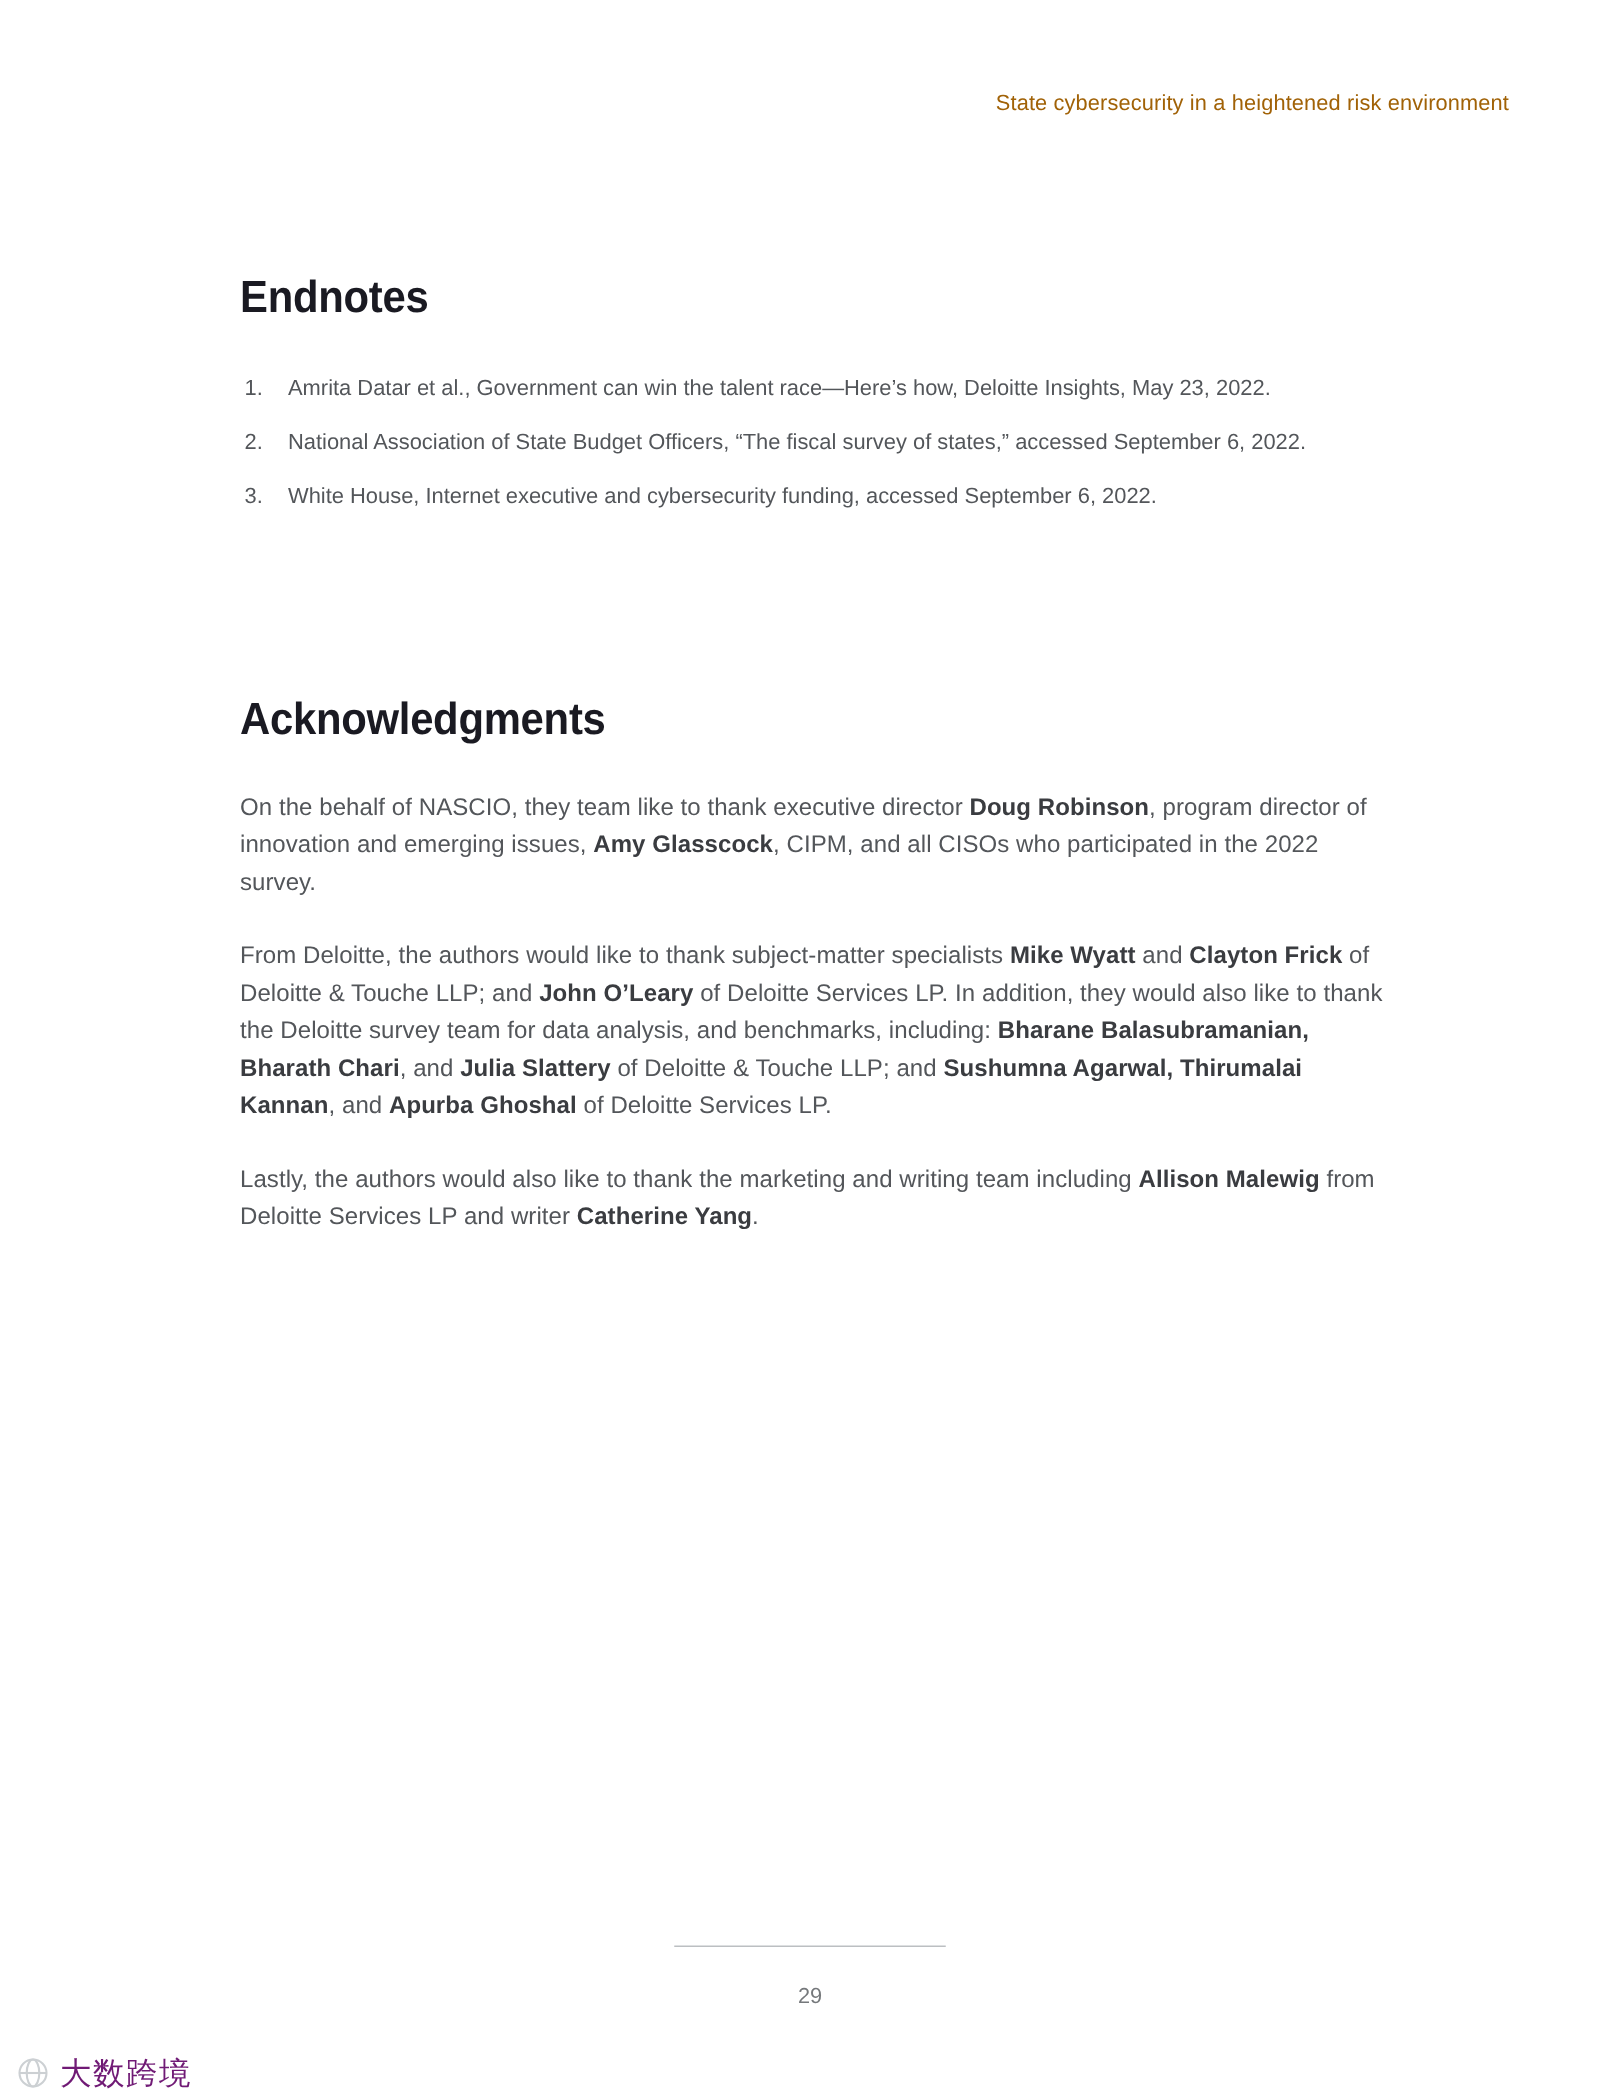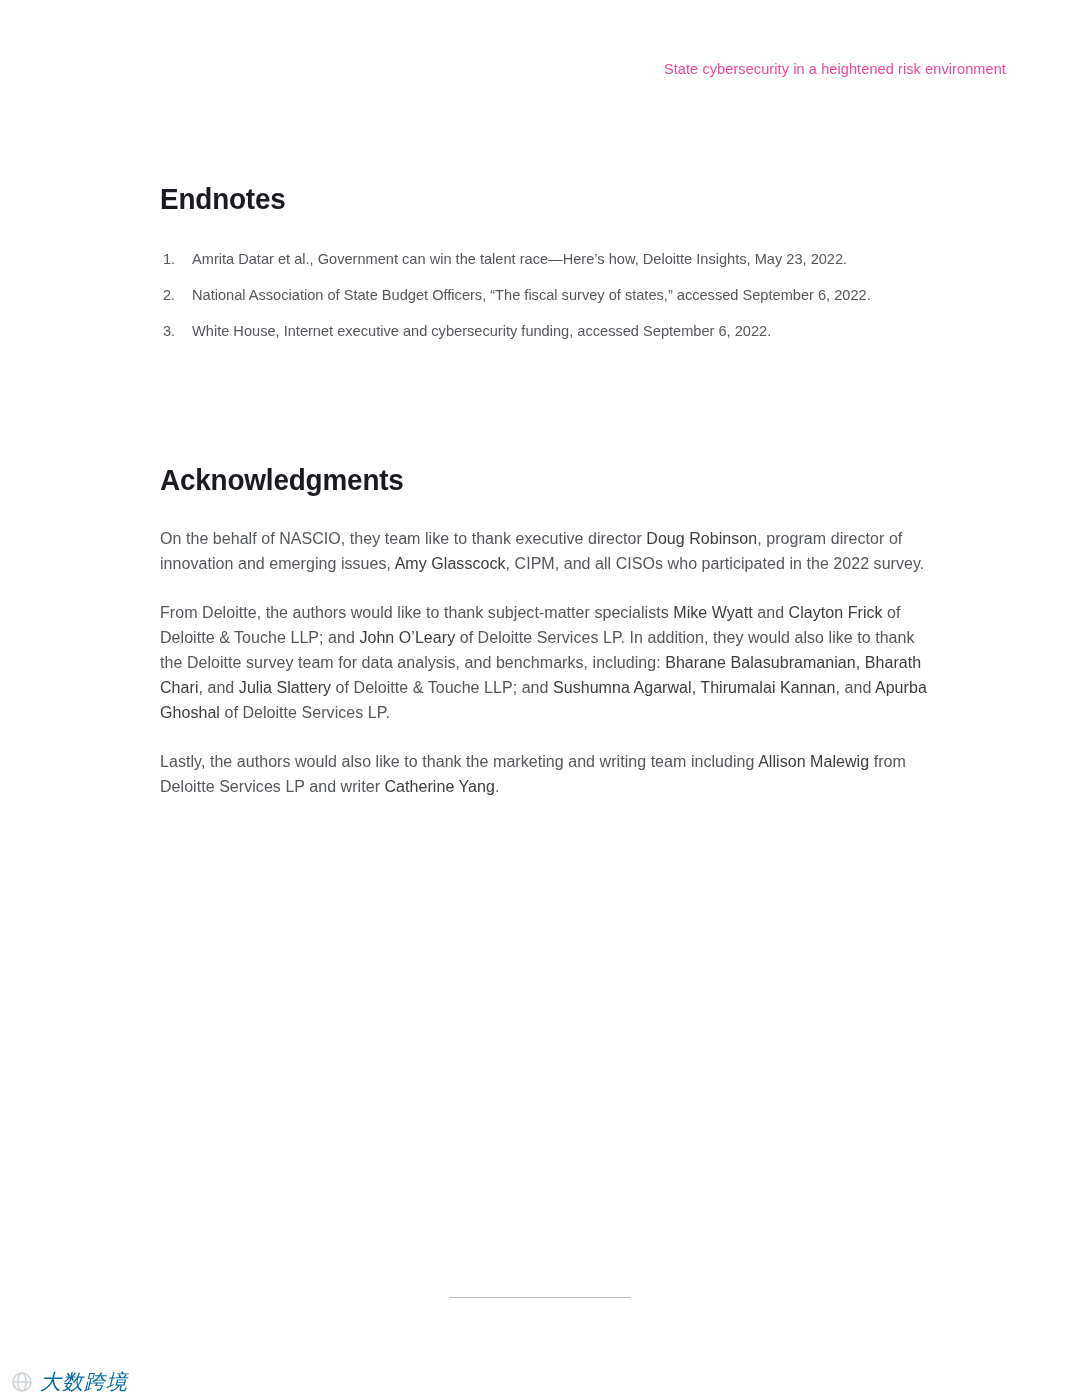--- a/index.html
+++ b/index.html
@@ -13,21 +13,21 @@
     margin: 0 auto;
     background: #ffffff;
     overflow: hidden;
   }
 
   .running-header {
     position: absolute;
     top: 61px;
     right: 74px;
     font-size: 14.5px;
-    color: #ec4899;
+    color: #a16207;
     letter-spacing: 0.1px;
   }
 
   .content {
     position: absolute;
     left: 160px;
     top: 0;
     width: 770px;
     margin-top: 46px;
   }
@@ -68,21 +68,21 @@
   .paragraphs { margin-top: 30px; }
 
   .para {
     font-size: 16px;
     line-height: 25px;
     color: #53565a;
     margin-bottom: 24px;
     letter-spacing: 0.05px;
   }
 
-  .para .b, .endnote-text .b { font-weight: 400; color: #3a3c40; }
+  .para .b, .endnote-text .b { font-weight: 700; color: #3a3c40; }
   .para .i, .endnote-text .i { }
 
   .footer-rule {
     position: absolute;
     top: 1297px;
     left: 50%;
     transform: translateX(-50%);
     width: 181px;
     border-top: 1px solid #bcbfc2;
   }
@@ -97,25 +97,24 @@
     color: #75787b;
   }
 
   .watermark {
     position: absolute;
     left: 10px;
     bottom: 2px;
     display: flex;
     align-items: center;
     gap: 6px;
-    color: #0369a1;
+    color: #701a75;
     font-size: 21px;
     letter-spacing: 1px;
     user-select: none;
-    font-style: italic;
   }
 
   .wm-icon svg { display: block; }
 </style>
 </head>
 <body>
 
 <div class="page">
 
   <div class="running-header">State cybersecurity in a heightened risk environment</div>
@@ -144,20 +143,21 @@
     <div class="paragraphs">
         <p class="para"><span>On the behalf of NASCIO, they team like to thank executive director </span><span class="b">Doug Robinson</span><span>, program director of innovation and emerging issues, </span><span class="b">Amy Glasscock</span><span>, CIPM, and all CISOs who participated in the 2022 survey.</span></p>
         <p class="para"><span>From Deloitte, the authors would like to thank subject-matter specialists </span><span class="b">Mike Wyatt</span><span> and </span><span class="b">Clayton Frick</span><span> of Deloitte &amp; Touche LLP; and </span><span class="b">John O’Leary</span><span> of Deloitte Services LP. In addition, they would also like to thank the Deloitte survey team for data analysis, and benchmarks, including: </span><span class="b">Bharane Balasubramanian, Bharath Chari</span><span>, and </span><span class="b">Julia Slattery</span><span> of Deloitte &amp; Touche LLP; and </span><span class="b">Sushumna Agarwal, Thirumalai Kannan</span><span>, and </span><span class="b">Apurba Ghoshal</span><span> of Deloitte Services LP.</span></p>
         <p class="para"><span>Lastly, the authors would also like to thank the marketing and writing team including </span><span class="b">Allison Malewig</span><span> from Deloitte Services LP and writer </span><span class="b">Catherine Yang</span><span>.</span></p>
       </div>
 
   </div>
 
   <div class="footer-rule"></div>
 
+  <div class="page-number">29</div>
 
   <div class="watermark">
     <span class="wm-icon">
       <svg width="24" height="24" viewBox="0 0 24 24" fill="none" stroke="#ccd0d3" stroke-width="1.4">
         <circle cx="12" cy="12" r="9"></circle>
         <ellipse cx="12" cy="12" rx="4.2" ry="9"></ellipse>
         <line x1="3" y1="12" x2="21" y2="12"></line>
       </svg>
     </span>
     <span class="wm-text">大数跨境</span>

